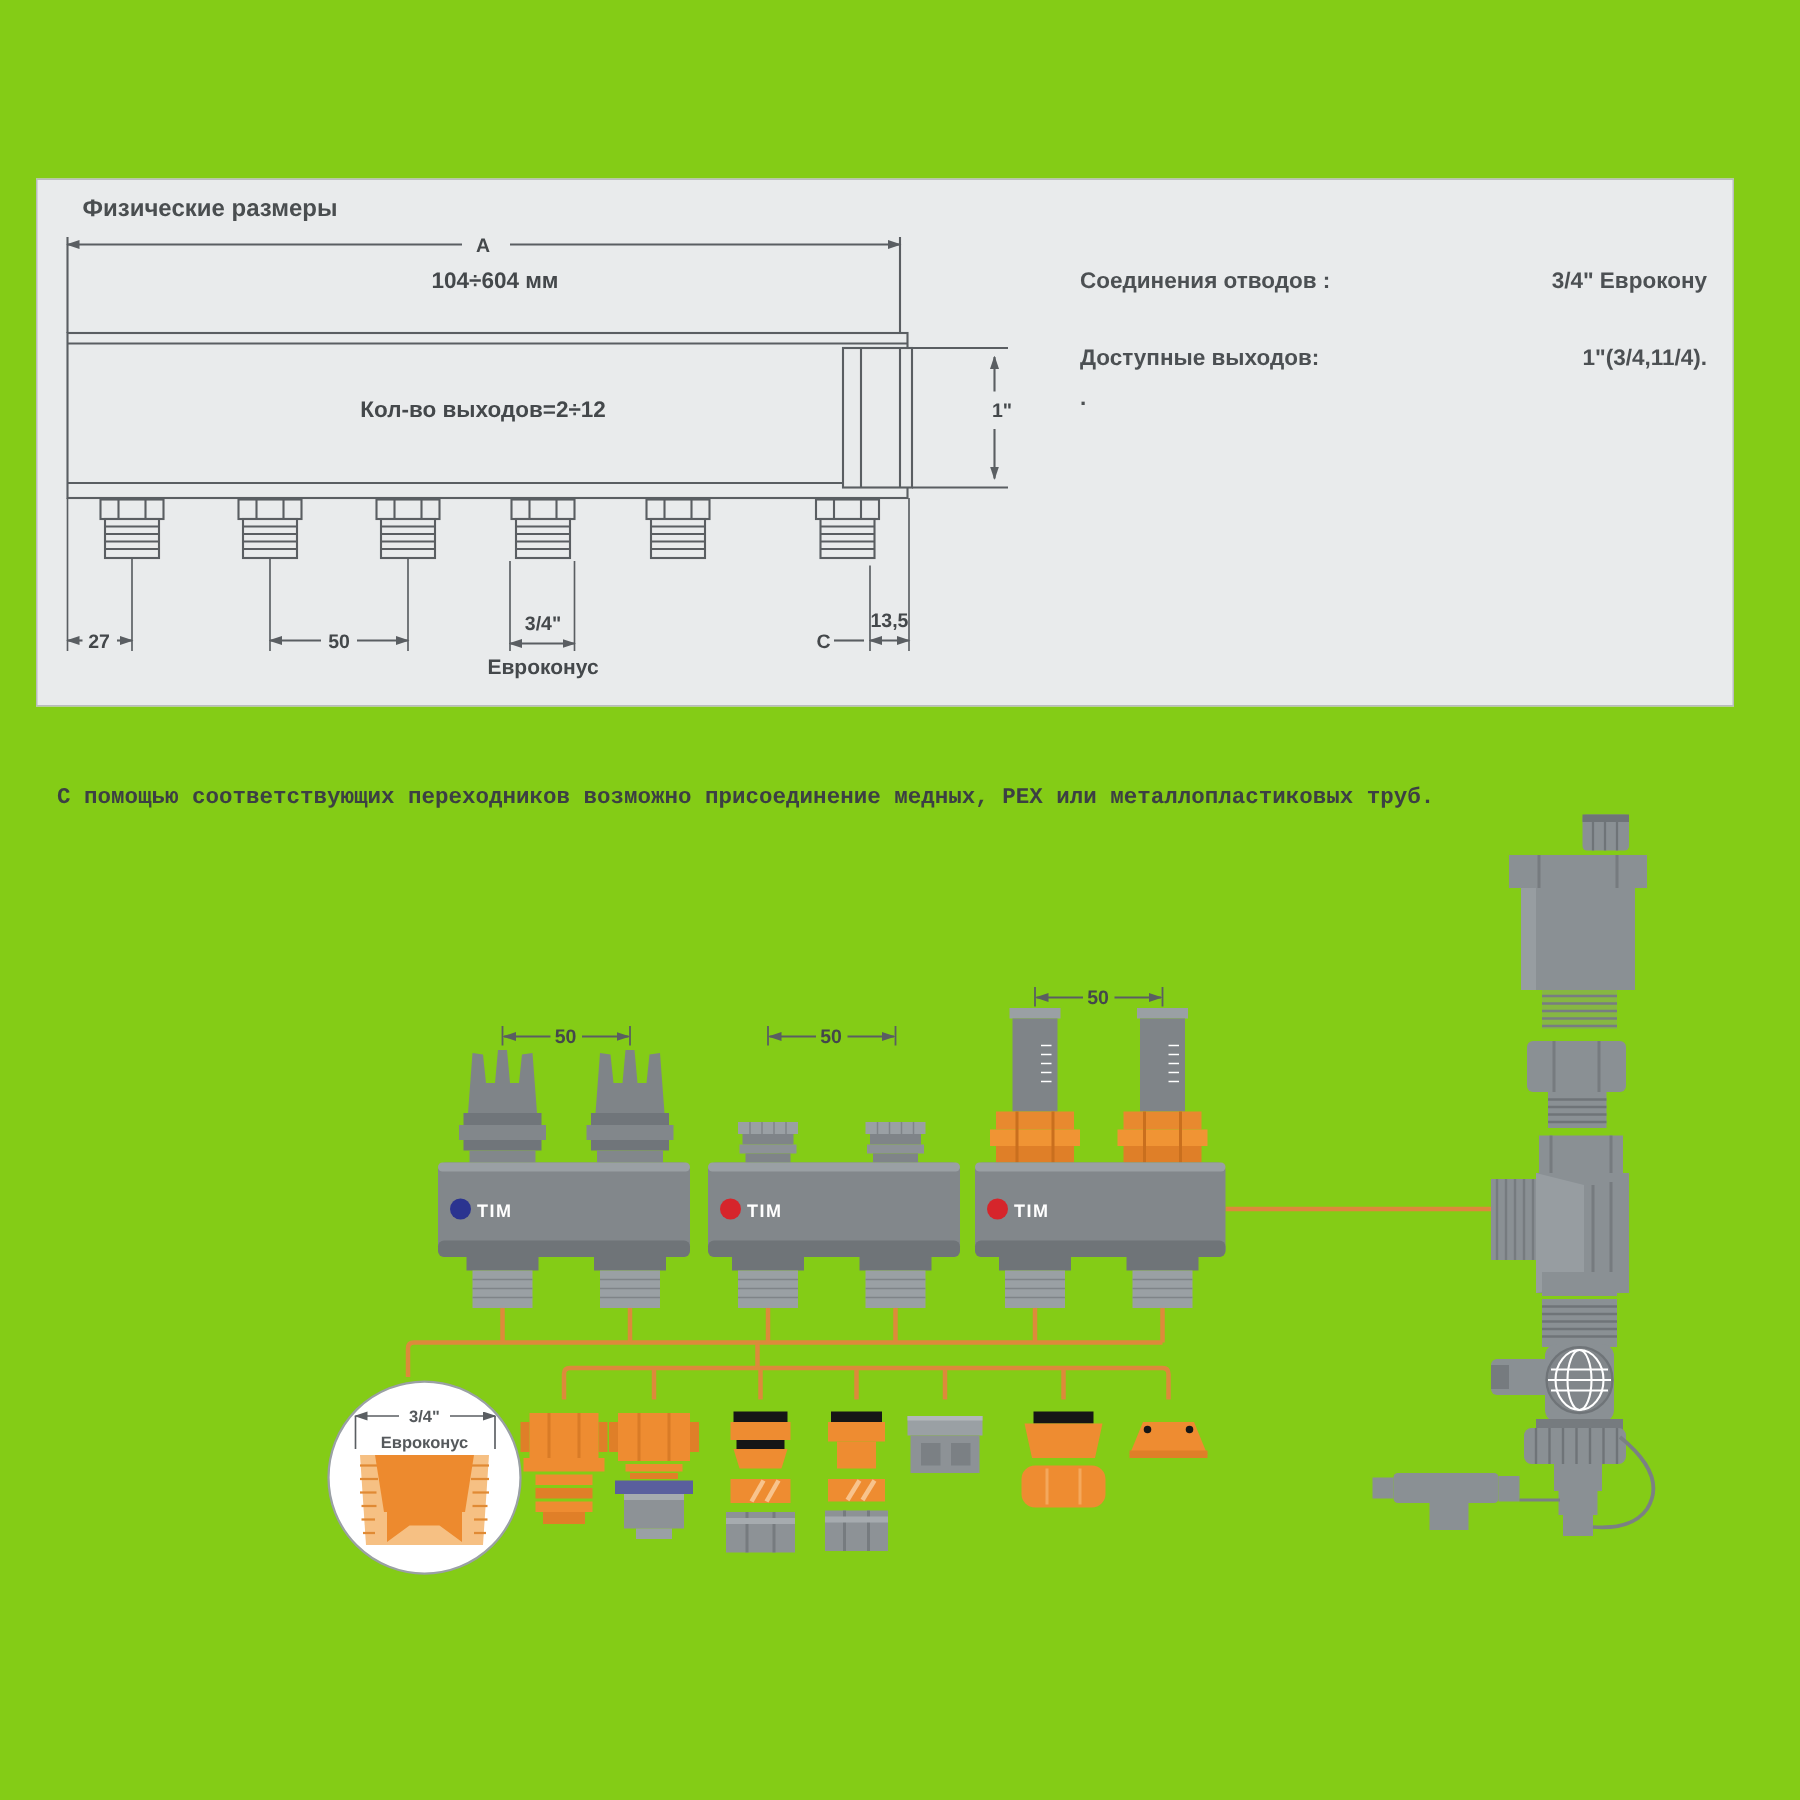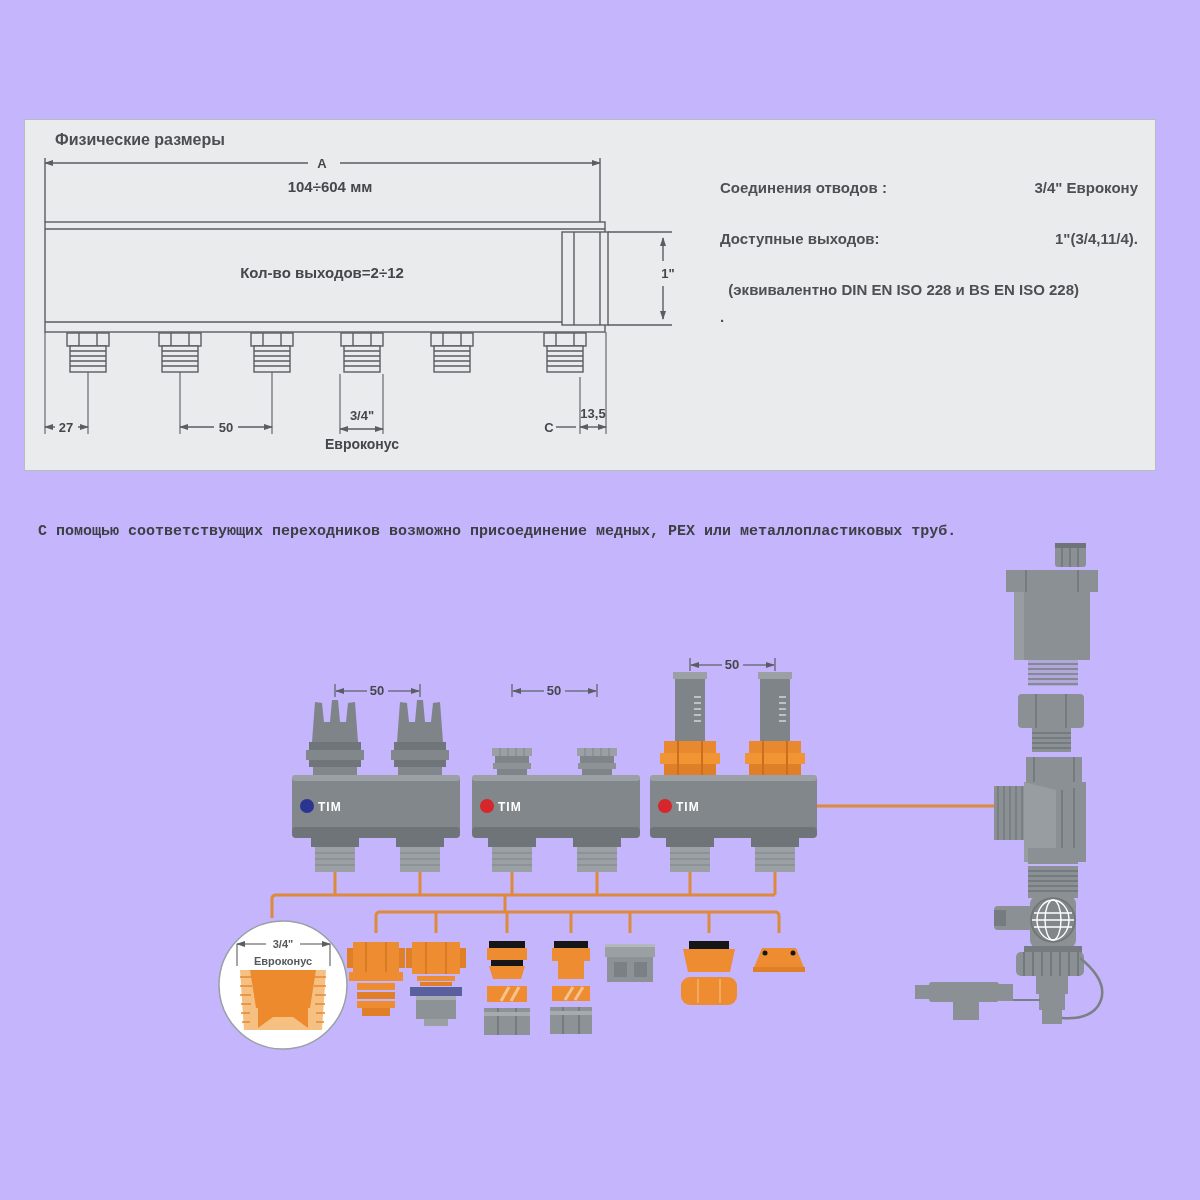--- a/index.html
+++ b/index.html
@@ -1,16 +1,16 @@
 <!DOCTYPE html>
 <html><head>
 <meta charset="utf-8">
 <style>
   html,body{margin:0;padding:0;background:#ffffff;}
-  .page{position:relative;width:1200px;height:1200px;background:#c4b5fd;overflow:hidden;
+  .page{position:relative;width:1200px;height:1200px;background:#84cc16;overflow:hidden;
         font-family:"Liberation Sans",sans-serif;color:#44484b;}
   .panel{position:absolute;left:24px;top:119px;width:1132px;height:352px;
          background:#e9ebec;border:1px solid #b9bcbe;box-sizing:border-box;}
   .panel-title{position:absolute;left:55px;top:131px;font-size:16px;font-weight:bold;color:#4a4e50;}
   .specs{position:absolute;left:720px;top:146px;width:418px;font-size:15px;font-weight:bold;
          color:#4c5053;line-height:19px;}
   .spec-row{display:flex;justify-content:space-between;white-space:pre-wrap;margin-top:32px;}
   .spec-row .val{text-align:right;}
   .spec-dot{margin-top:8px;}
   .note{position:absolute;left:38px;top:523px;font-size:15px;font-weight:bold;color:#3c4043;font-family:Liberation Mono, monospace;}
@@ -31,23 +31,20 @@
 
   <div class="specs">
     <div class="spec-row">
       <span>Соединения отводов :</span>
       <span class="val">3/4" Еврокону</span>
     </div>
     <div class="spec-row">
       <span>Доступные выходов:</span>
       <span class="val">1"(3/4,11/4).</span>
     </div>
-    <div class="spec-row">
-      <span>  (эквивалентно DIN EN ISO 228 и BS EN ISO 228)</span>
-    </div>
     <div class="spec-row spec-dot">
       <span>.</span>
     </div>
   </div>
 
   <svg style="top:0;" width="1200" height="500" viewBox="0 0 1200 500">
     <defs>
       <marker id="ar" markerWidth="9" markerHeight="8" refX="8" refY="3" orient="auto-start-reverse" markerUnits="userSpaceOnUse">
         <path d="M0,0L9,3L0,6Z" fill="#5a5e62"></path>
       </marker>

